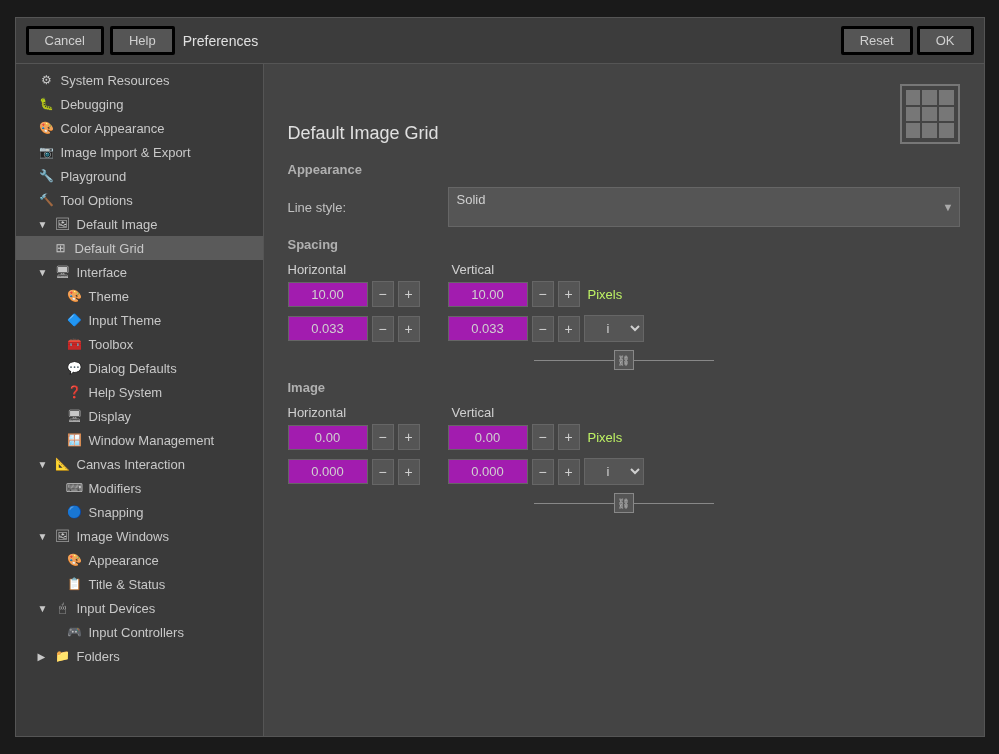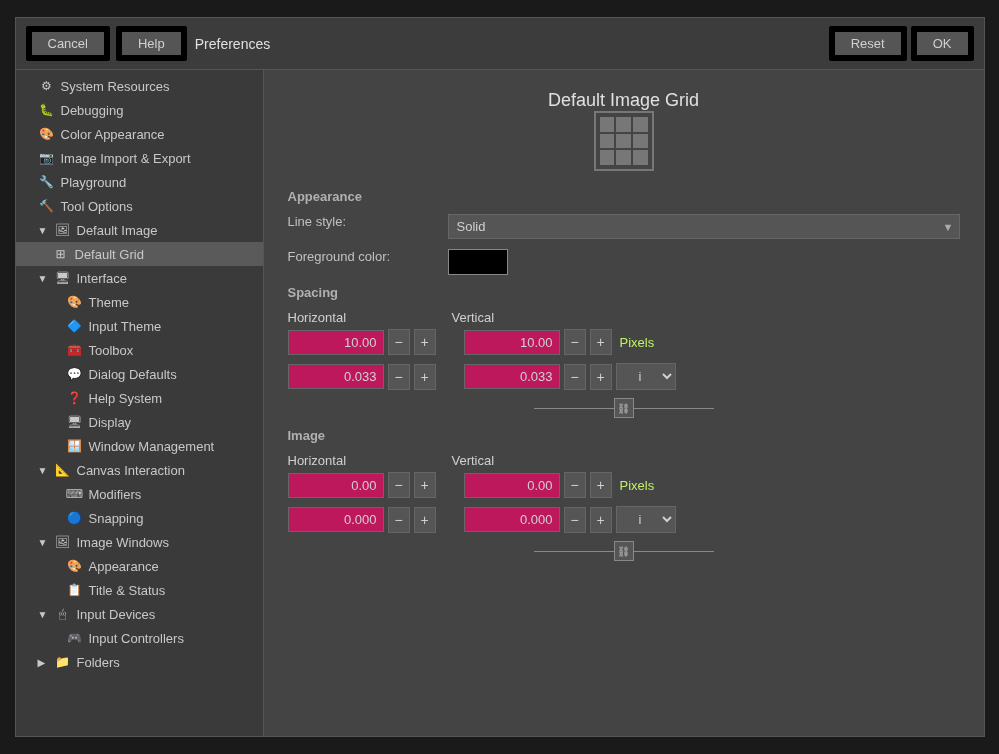--- a/index.html
+++ b/index.html
@@ -28,21 +28,21 @@
       align-items: center;
       padding: 8px 10px;
       border-bottom: 1px solid #555;
       gap: 8px;
     }
     .titlebar-left { display: flex; gap: 6px; }
     .titlebar-center { flex: 1; font-size: 14px; color: #e0e0e0; }
     .titlebar-right { display: flex; gap: 4px; }
     .btn {
       background: #555;
-      border: 6px solid #000000;
+      border: 3px solid #000000;
       color: #d0d0d0;
       padding: 4px 16px;
       cursor: pointer;
       font-size: 13px;
       border-radius: 2px;
     }
     .main-content {
       display: flex;
       flex: 1;
       overflow: hidden;
@@ -85,24 +85,23 @@
     .indent3 { padding-left: 50px; }
     .content-panel {
       flex: 1;
       background: #444;
       padding: 20px 24px;
       overflow-y: auto;
       position: relative;
     }
     .panel-header {
       display: flex;
-      align-items: center;
+      align-items: flex-end;
       justify-content: space-between;
       margin-bottom: 18px;
-      flex-direction: column;
     }
     .panel-title {
       font-size: 18px;
       color: #e0e0e0;
       font-weight: normal;
     }
     .grid-icon {
       width: 60px;
       height: 60px;
       display: grid;
@@ -116,36 +115,37 @@
       background: #777;
     }
     .section-label {
       font-size: 13px;
       color: #b0b0b0;
       margin-bottom: 10px;
       font-weight: bold;
     }
     .field-row {
       display: flex;
+      align-items: center;
       margin-bottom: 10px;
     }
     .field-label {
       width: 160px;
       color: #c0c0c0;
       font-size: 13px;
     }
     .select-wrapper {
       position: relative;
       flex: 1;
     }
     .select-box {
       background: #555;
       border: 1px solid #666;
       color: #d0d0d0;
-      padding: 4px 28px 4px 8px;
+      padding: 4px 28px 19px 8px;
       font-size: 13px;
       width: 100%;
       appearance: none;
       cursor: pointer;
     }
     .select-arrow {
       position: absolute;
       right: 6px;
       top: 50%;
       transform: translateY(-50%);
@@ -162,27 +162,27 @@
     .color-black { background: #000000; }
     .color-white { background: #ffffff; }
     .spacing-section { margin-top: 6px; }
     .spinner-row {
       display: flex;
       align-items: center;
       margin-bottom: 8px;
       gap: 4px;
     }
     .spinner-input {
-      background: #be185d;
+      background: #a21caf;
       border: 1px solid #666;
       color: #d0d0d0;
       padding: 4px 6px;
       font-size: 13px;
-      width: 96px;
-      text-align: right;
+      width: 80px;
+      text-align: center;
     }
     .spin-btn {
       background: #555;
       border: 1px solid #666;
       color: #d0d0d0;
       width: 22px;
       height: 26px;
       cursor: pointer;
       font-size: 14px;
       display: flex;
@@ -403,24 +403,20 @@
         <div class="select-wrapper">
           <select class="select-box">
             <option>Solid</option>
             <option>Dashed</option>
             <option>Dotted</option>
           </select>
           <span class="select-arrow">▼</span>
         </div>
       </div>
 
-      <div class="field-row">
-        <span class="field-label">Foreground color:</span>
-        <div class="color-swatch color-black"></div>
-      </div>
 
 
       <div class="spacing-section">
         <div class="section-label">Spacing</div>
 
         <div style="display:flex; gap:4px; margin-bottom:4px; padding-left:0;">
           <span style="width:80px;">Horizontal</span>
           <span style="width:22px;"></span>
           <span style="width:22px;"></span>
           <span style="width:20px;"></span>

